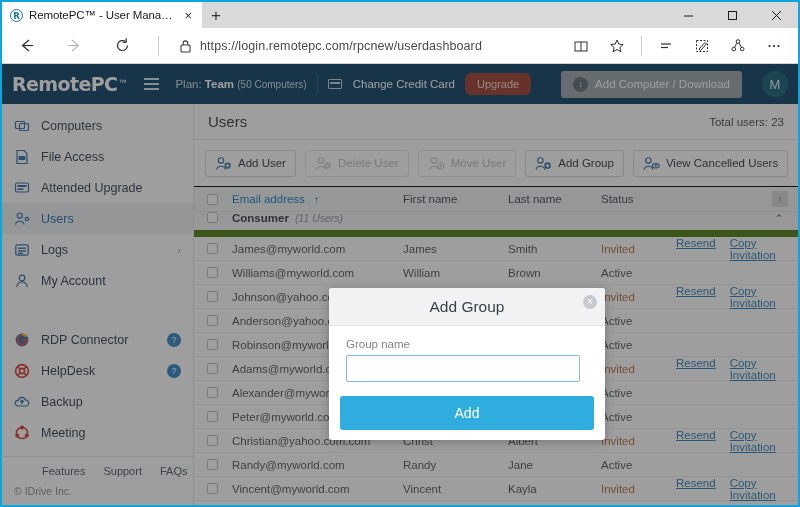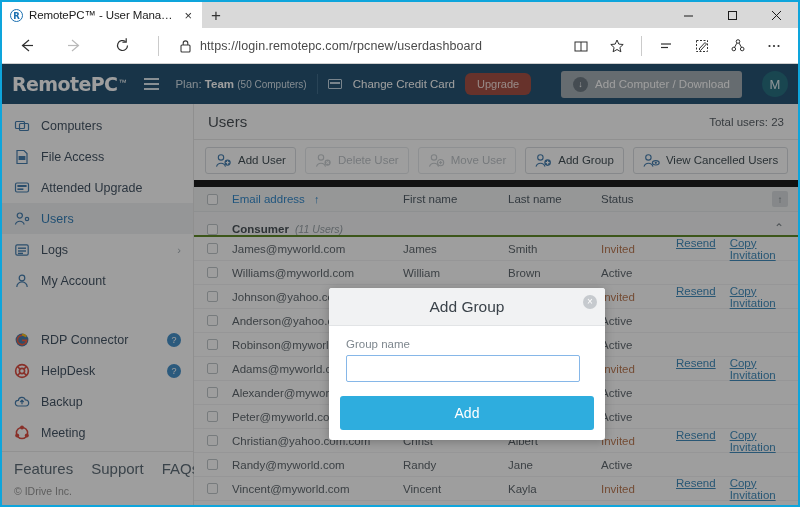--- a/index.html
+++ b/index.html
@@ -117,35 +117,35 @@
   .snav-ico svg { display:block; }
   .help-badge {
     margin-left:auto; width:14px; height:14px; border-radius:50%; background:#2f83c4;
     color:#fff; font-size:9px; display:flex; align-items:center; justify-content:center; cursor:pointer;
   }
   .sgap { height:28px; }
   .sfooter {
     position:absolute; left:0; bottom:0; width:100%; padding:8px 12px 8px 12px;
     border-top:1px solid #e8e8e8;
   }
-  .sflinks { display:flex; align-items:flex-end; gap:0px; font-size:15px; color:#4a5a66; }
+  .sflinks { display:flex; align-items:flex-end; gap:0px; font-size:11px; color:#4a5a66;margin-left:28px; }
   .sflinks span { cursor:pointer; }
   .sflinks .divider { width:1px; height:12px; background:#c8c8c8; margin:0 9px; }
   .copy { font-size:10.5px; color:#8a8a8a; margin-top:8px; }
 
   
   .content { flex:1 1 auto; background:#ffffff; position:relative; overflow:hidden; }
   .chead {
     height:36px; display:flex; align-items:center; justify-content:space-between;
     padding:0 14px; border-bottom:1px solid #e6e6e6;
   }
   .ctitle { font-size:15px; color:#333a40; }
   .ctotal { font-size:11.5px; color:#444c53; }
 
-  .toolbar { height:47px; display:flex; align-items:center; padding:0 11px; gap:9px; border-bottom:7px solid #000000; }
+  .toolbar { height:47px; display:flex; align-items:center; padding:0 11px; gap:9px; border-bottom:1px solid #000000; }
   .tbtn {
     height:27px; border:1px solid #d3d8dc; border-radius:3px; background:#fff;
     display:flex; align-items:center; gap:6px; padding:0 9px; font-size:11.5px; color:#2b3940;
     cursor:pointer; white-space:nowrap;
   }
   .tbtn.disabled { color:#b6bcc1; border-color:#e2e6e9; cursor:default; }
   .tbtn .ico { width:17px; height:15px; display:flex; align-items:center; justify-content:center; }
   .tbtn .ico svg { display:block; }
 
   
@@ -163,22 +163,22 @@
   .col-status{ width:75px;  flex:0 0 75px; }
   .col-act   { flex:1 1 auto; display:flex; gap:14px; }
   .thead .col-email { color:#1b7bc4; display:flex; align-items:center; gap:9px; }
   .sort-arrow { color:#1b7bc4; font-size:11px; }
   .export-ico {
     width:16px; height:16px; background:#d4d8db; border-radius:2px; margin-left:auto; margin-right:10px;
     display:flex; align-items:center; justify-content:center; color:#5f6a72; font-size:10px; cursor:pointer;
   }
 
   .grouprow {
-    height:25px; background:#f4f5f6; display:flex; align-items:flex-end; padding-left:13px;
-    font-size:11.5px; color:#333c43; border-bottom:2px solid #4d7c0f;
+    height:25px; background:#f4f5f6; display:flex; align-items:flex-start; padding-left:13px;
+    font-size:11.5px; color:#333c43; border-bottom:7px solid #4d7c0f;
   }
   .grouprow .gname { padding-left:14px; font-weight:bold; }
   .grouprow .gcount { color:#8d969c; font-style:italic; margin-left:6px; font-size:10.5px; }
   .grouprow .gchev { margin-left:auto; margin-right:14px; color:#6d767d; font-size:12px; cursor:pointer; }
 
   .trow {
     height:24px; display:flex; align-items:center; padding-left:13px;
     font-size:11.5px; color:#4c555c; border-bottom:1px solid #f0f1f2;
   }
   .trow .status.invited { color:#b36a3f; }

